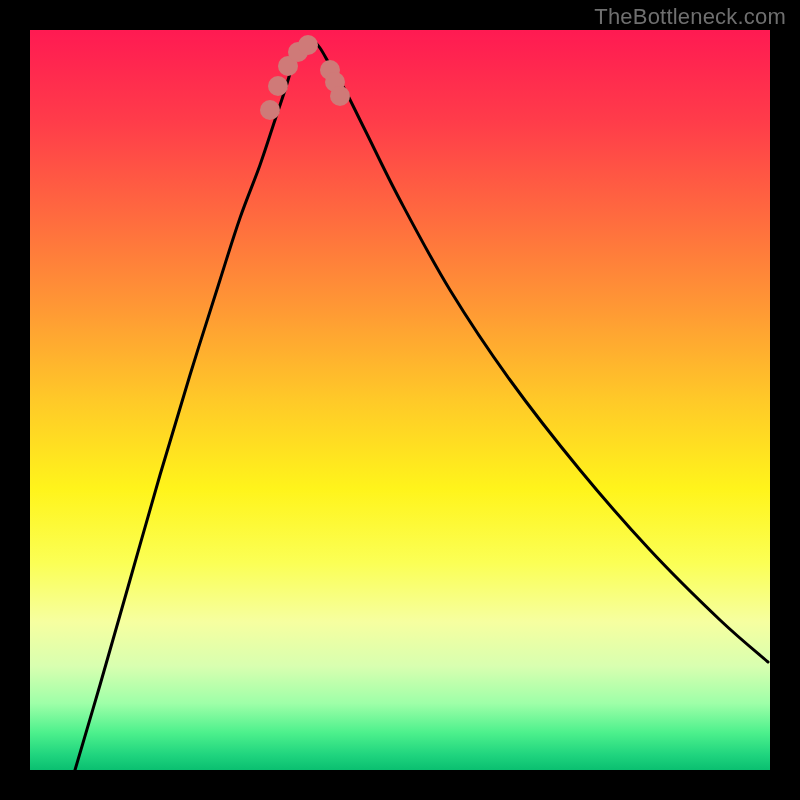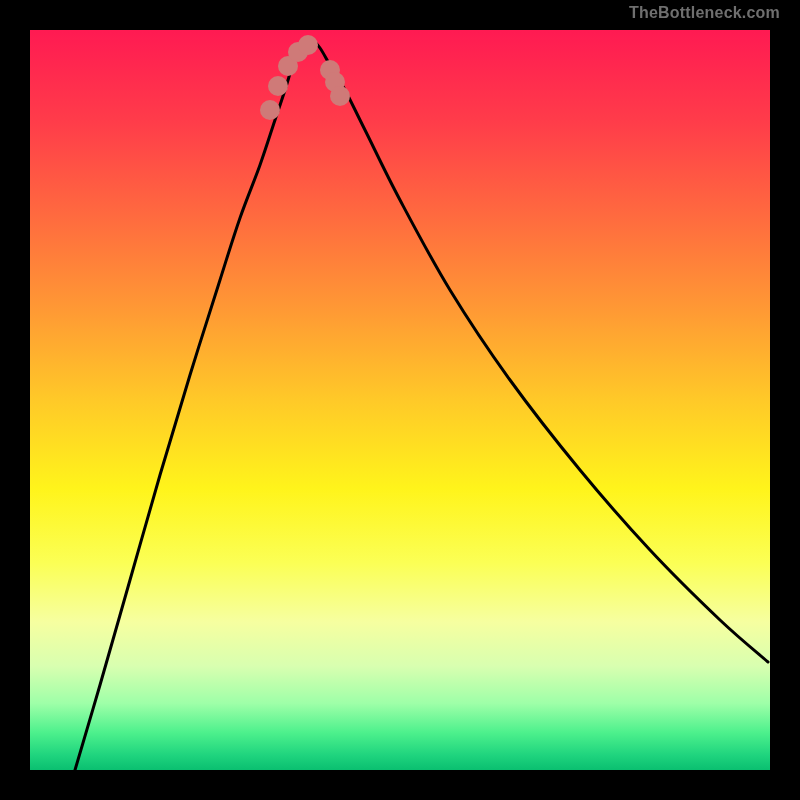--- a/index.html
+++ b/index.html
@@ -44,24 +44,24 @@
   .curve-svg {
     position: absolute;
     left: 0;
     top: 0;
     width: 740px;
     height: 740px;
   }
   .watermark {
     position: absolute;
     top: 4px;
-    right: 20px;
+    right: 14px;
     color: #6f6f6f;
-    font-size: 16px;
-    font-weight: 700;
+    font-size: 22px;
+    font-weight: 400;
     letter-spacing: 0.2px;
   }
 </style>
 </head>
 <body>
 
 <div class="frame">
   <div class="plot-area">
     <svg class="curve-svg" viewBox="0 0 740 740" preserveAspectRatio="none">
       <g id="curve-group">

